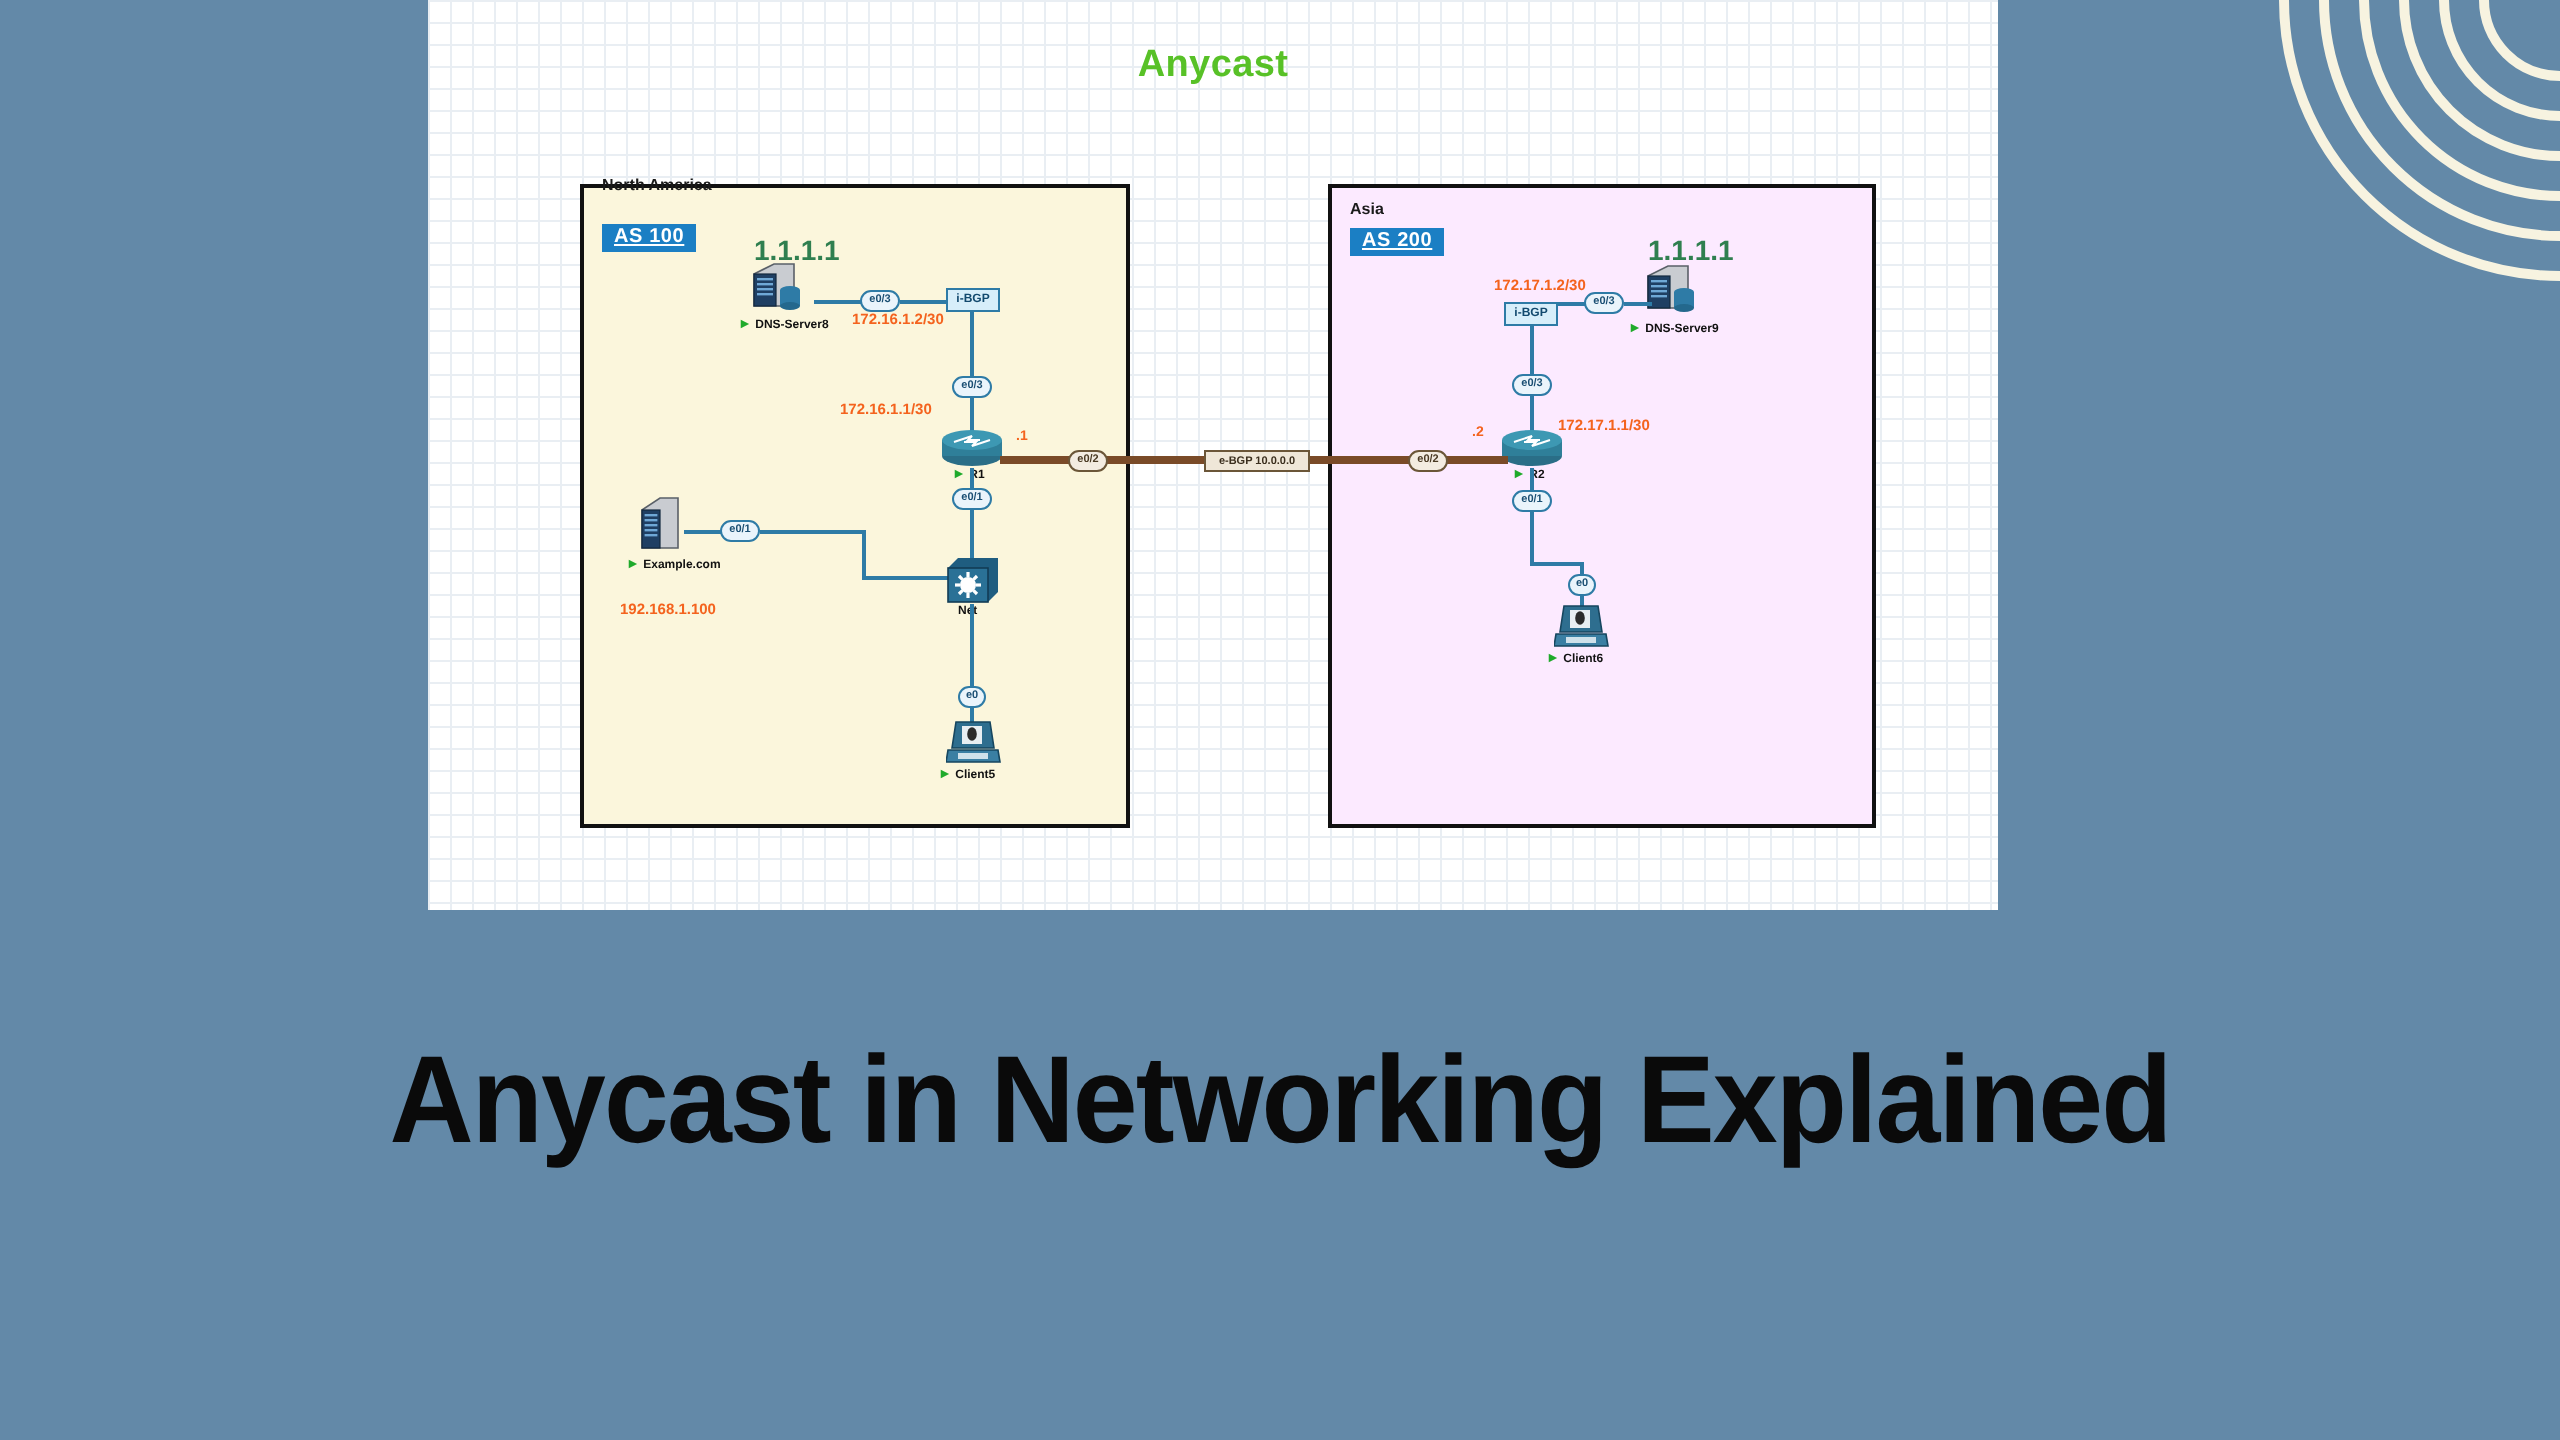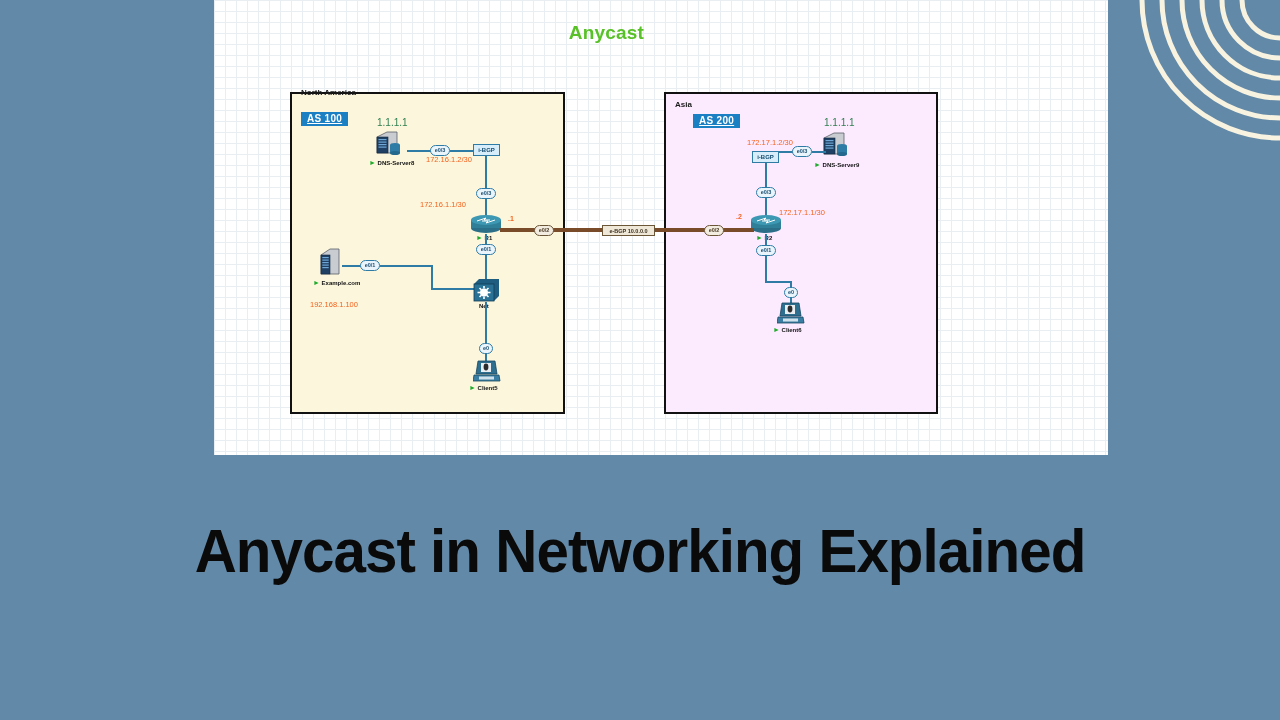--- a/index.html
+++ b/index.html
@@ -8,28 +8,27 @@
     background:#6389a8;
     font-family:"Liberation Sans", sans-serif;
     position:relative;
   }
 
   
   #deco-arcs{position:absolute;top:0;right:0;width:160px;height:160px;pointer-events:none;}
 
   
   #canvas{
-    position:absolute;left:214px;top:0;width:876px;height:455px;
+    position:absolute;left:214px;top:0;width:785px;height:455px;
     background:#ffffff;
     background-image:
       linear-gradient(to right, #e9eef3 1px, transparent 1px),
       linear-gradient(to bottom, #e9eef3 1px, transparent 1px);
     background-size:11px 11px;
     overflow:hidden;
-    padding-left:18px;
   }
 
   #diagram-title{
     position:absolute;left:0;top:22px;width:785px;text-align:center;
     color:#58c127;font-size:19px;font-weight:bold;letter-spacing:.2px;
   }
 
   
   .as-box{position:absolute;border:2px solid #111;box-sizing:border-box;}
   #as-box-na{left:76px;top:92px;width:275px;height:322px;background:#fbf6dc;}
@@ -62,22 +61,22 @@
     font-size:6px;font-weight:bold;line-height:11px;height:12px;
     text-align:center;padding:0 3px;white-space:nowrap;
   }
   .wan-tag{
     position:absolute;box-sizing:border-box;
     border:1px solid #6b5638;background:#efe7d8;color:#3b2f1e;
     font-size:5.5px;font-weight:bold;line-height:10px;height:11px;
     text-align:center;padding:0 3px;white-space:nowrap;
   }
 
-  .ip-label{position:absolute;color:#f4631e;font-size:7.5px;font-weight:normal;white-space:nowrap;}
-  .anycast-ip{position:absolute;color:#2f7f4f;font-size:10px;font-weight:normal;white-space:nowrap;}
+  .ip-label{position:absolute;color:#f4631e;font-size:7.5px;font-weight:bold;white-space:nowrap;}
+  .anycast-ip{position:absolute;color:#2f7f4f;font-size:14px;font-weight:bold;white-space:nowrap;}
   .dotlabel{position:absolute;color:#f4631e;font-size:7px;font-weight:bold;}
 
   .node-label{position:absolute;font-size:6px;font-weight:bold;color:#111;white-space:nowrap;}
   .node-label .tri{color:#1faa2b;font-size:7px;}
   .node-label.plain{color:#111;}
 
   .device{position:absolute;}
 
   
   #main-title{
@@ -204,21 +203,21 @@
     <polygon points="1,15 26,15 27,21 0,21" fill="#3a7fa3" stroke="#16465f" stroke-width="0.8"></polygon>
     <rect x="6" y="16.5" width="15" height="3" fill="#cfe1ea"></rect>
   </svg>
   <div class="node-label" style="left:255px;top:384px;">
     <span class="tri">►</span>
     <span>Client5</span>
   </div>
 
   <div class="as-box" id="as-box-asia"></div>
   <div class="region-label" style="left:461px;top:100px;">Asia</div>
-  <div class="as-badge" style="left:479px;top:114px;text-align:right;">AS 200</div>
+  <div class="as-badge" style="left:461px;top:114px;text-align:right;">AS 200</div>
 
   <div class="anycast-ip" style="left:610px;top:117px;">1.1.1.1</div>
 
   <svg class="device" style="left:606px;top:132px;" width="34" height="26" viewBox="0 0 34 26">
     <polygon points="4,6 14,1 24,1 24,22 4,22" fill="#c9ccd1" stroke="#5a6068" stroke-width="0.8"></polygon>
     <rect x="4" y="6" width="11" height="16" fill="#1f3f63" stroke="#13283f" stroke-width="0.6"></rect>
     <rect x="5.5" y="8" width="8" height="1.2" fill="#6fa8d6"></rect>
     <rect x="5.5" y="10.5" width="8" height="1.2" fill="#6fa8d6"></rect>
     <rect x="5.5" y="13" width="8" height="1.2" fill="#6fa8d6"></rect>
     <rect x="5.5" y="15.5" width="8" height="1.2" fill="#6fa8d6"></rect>

